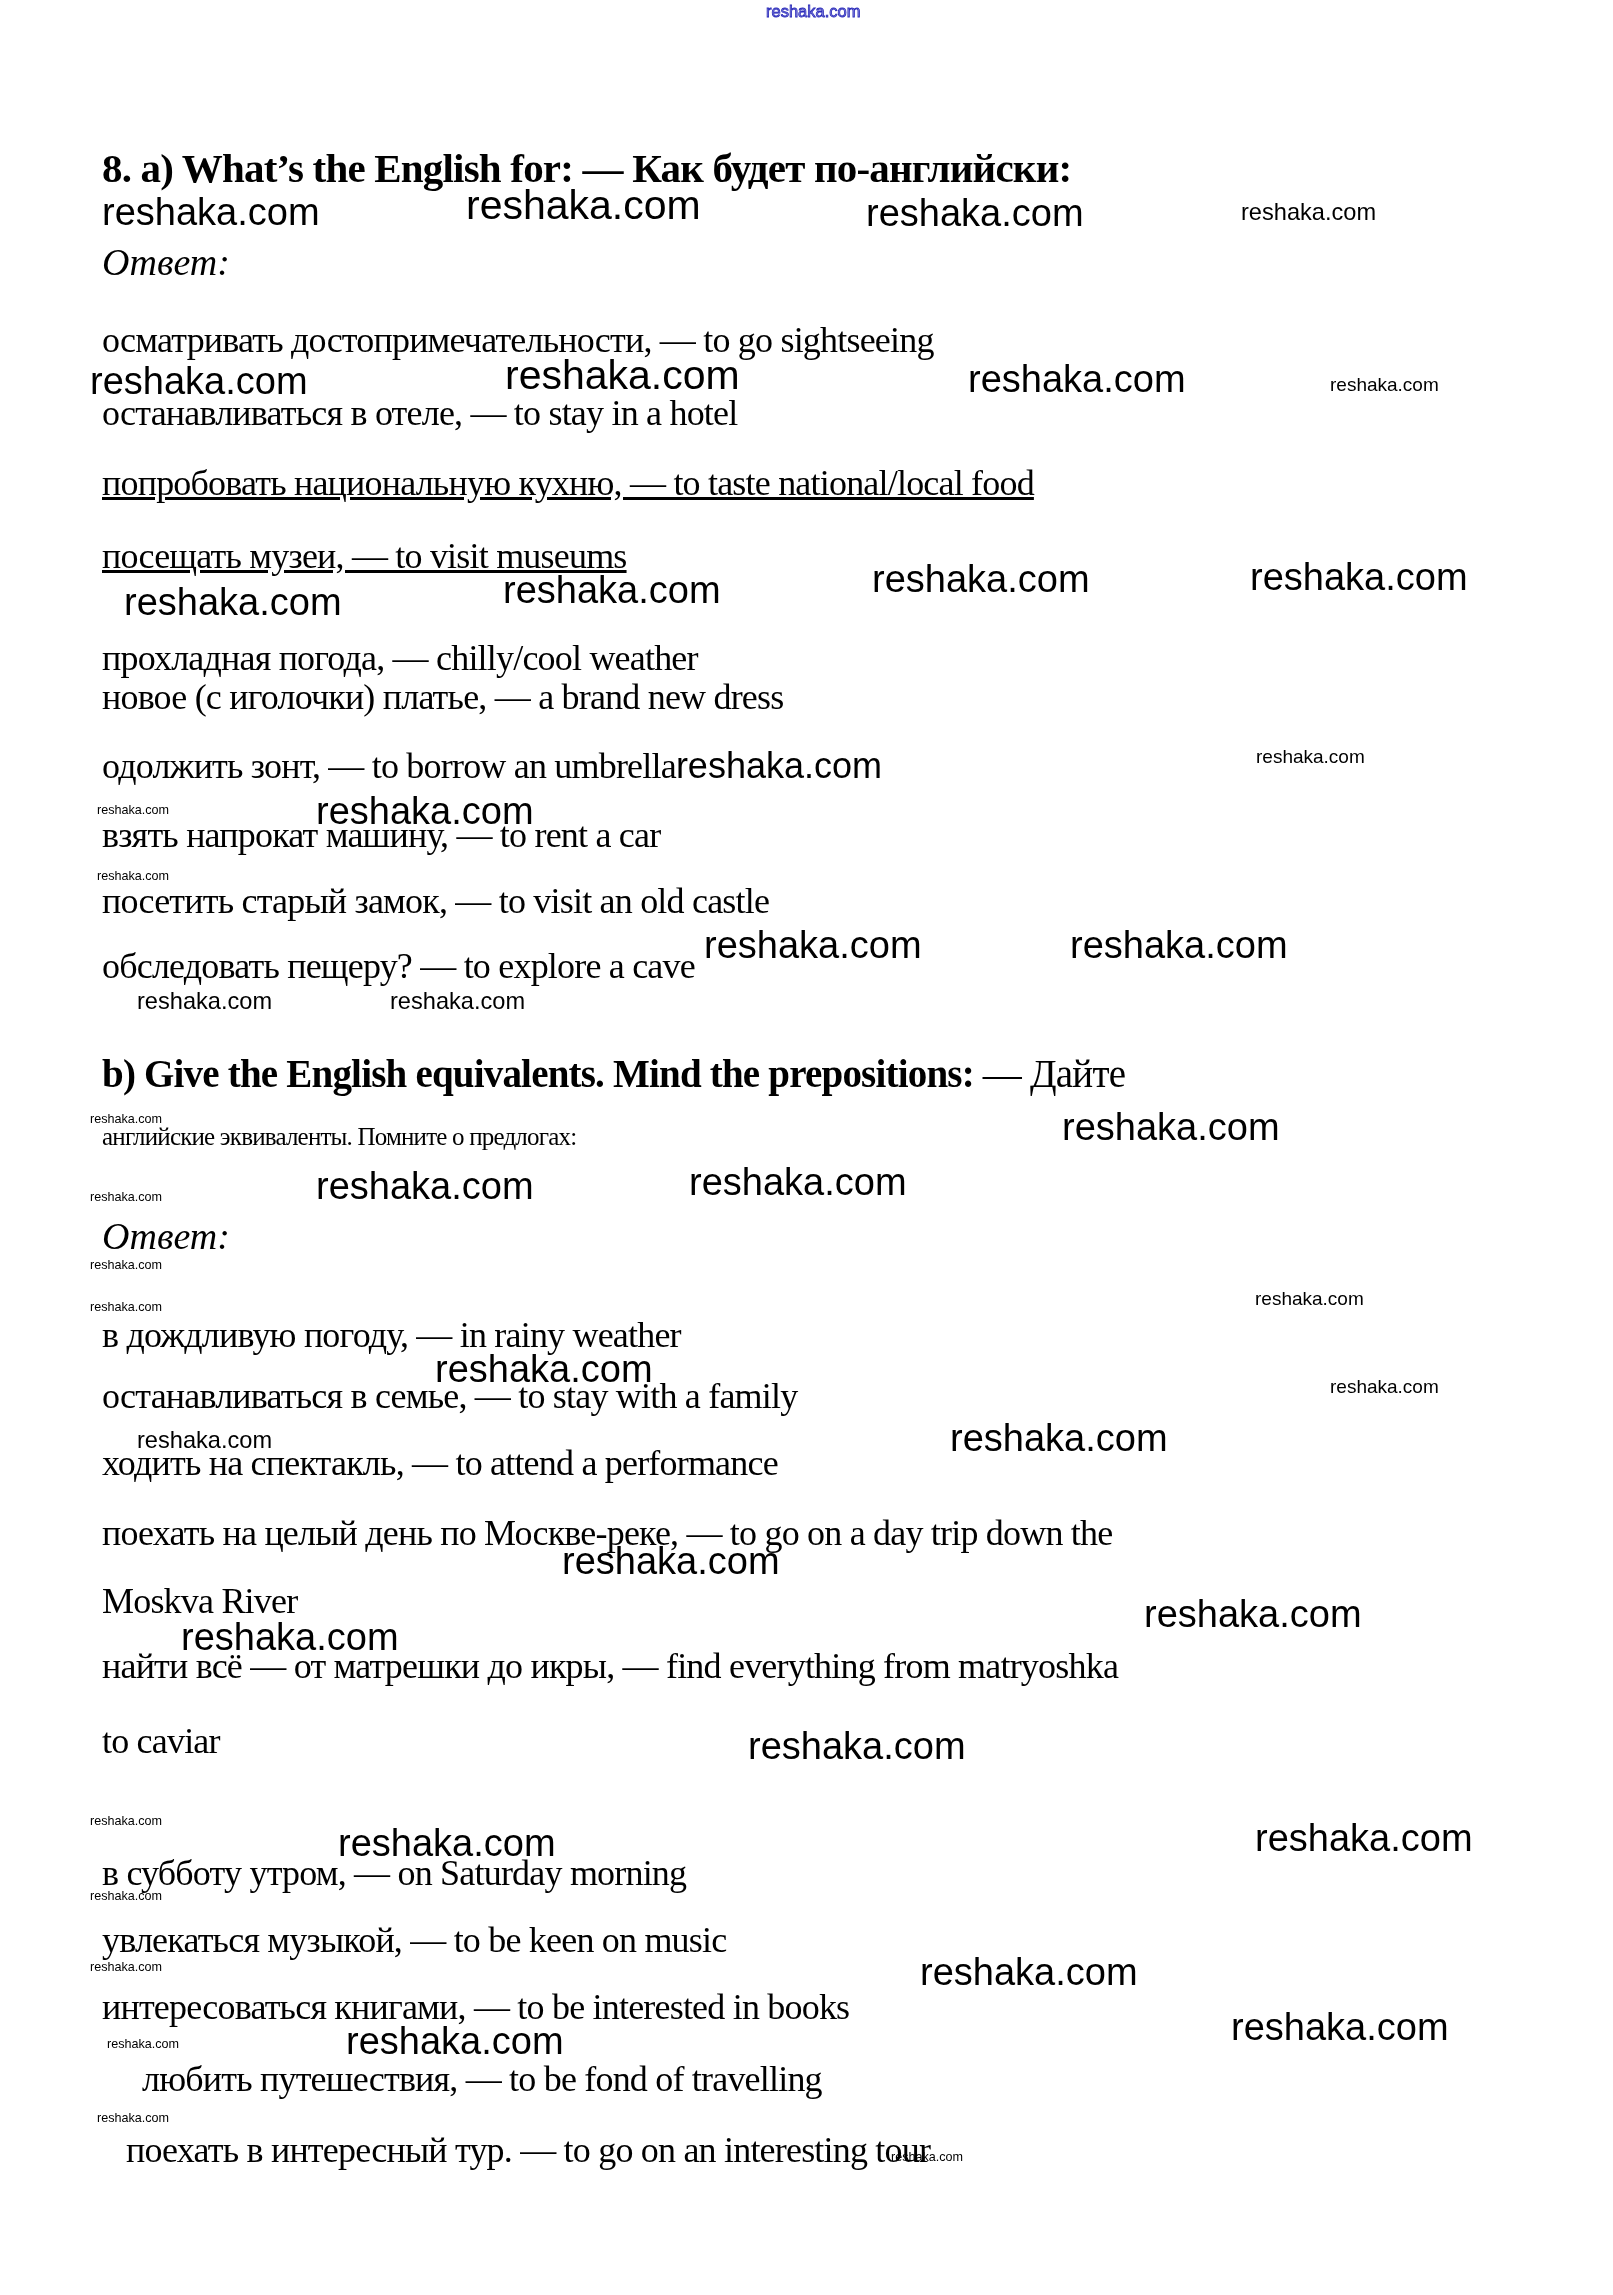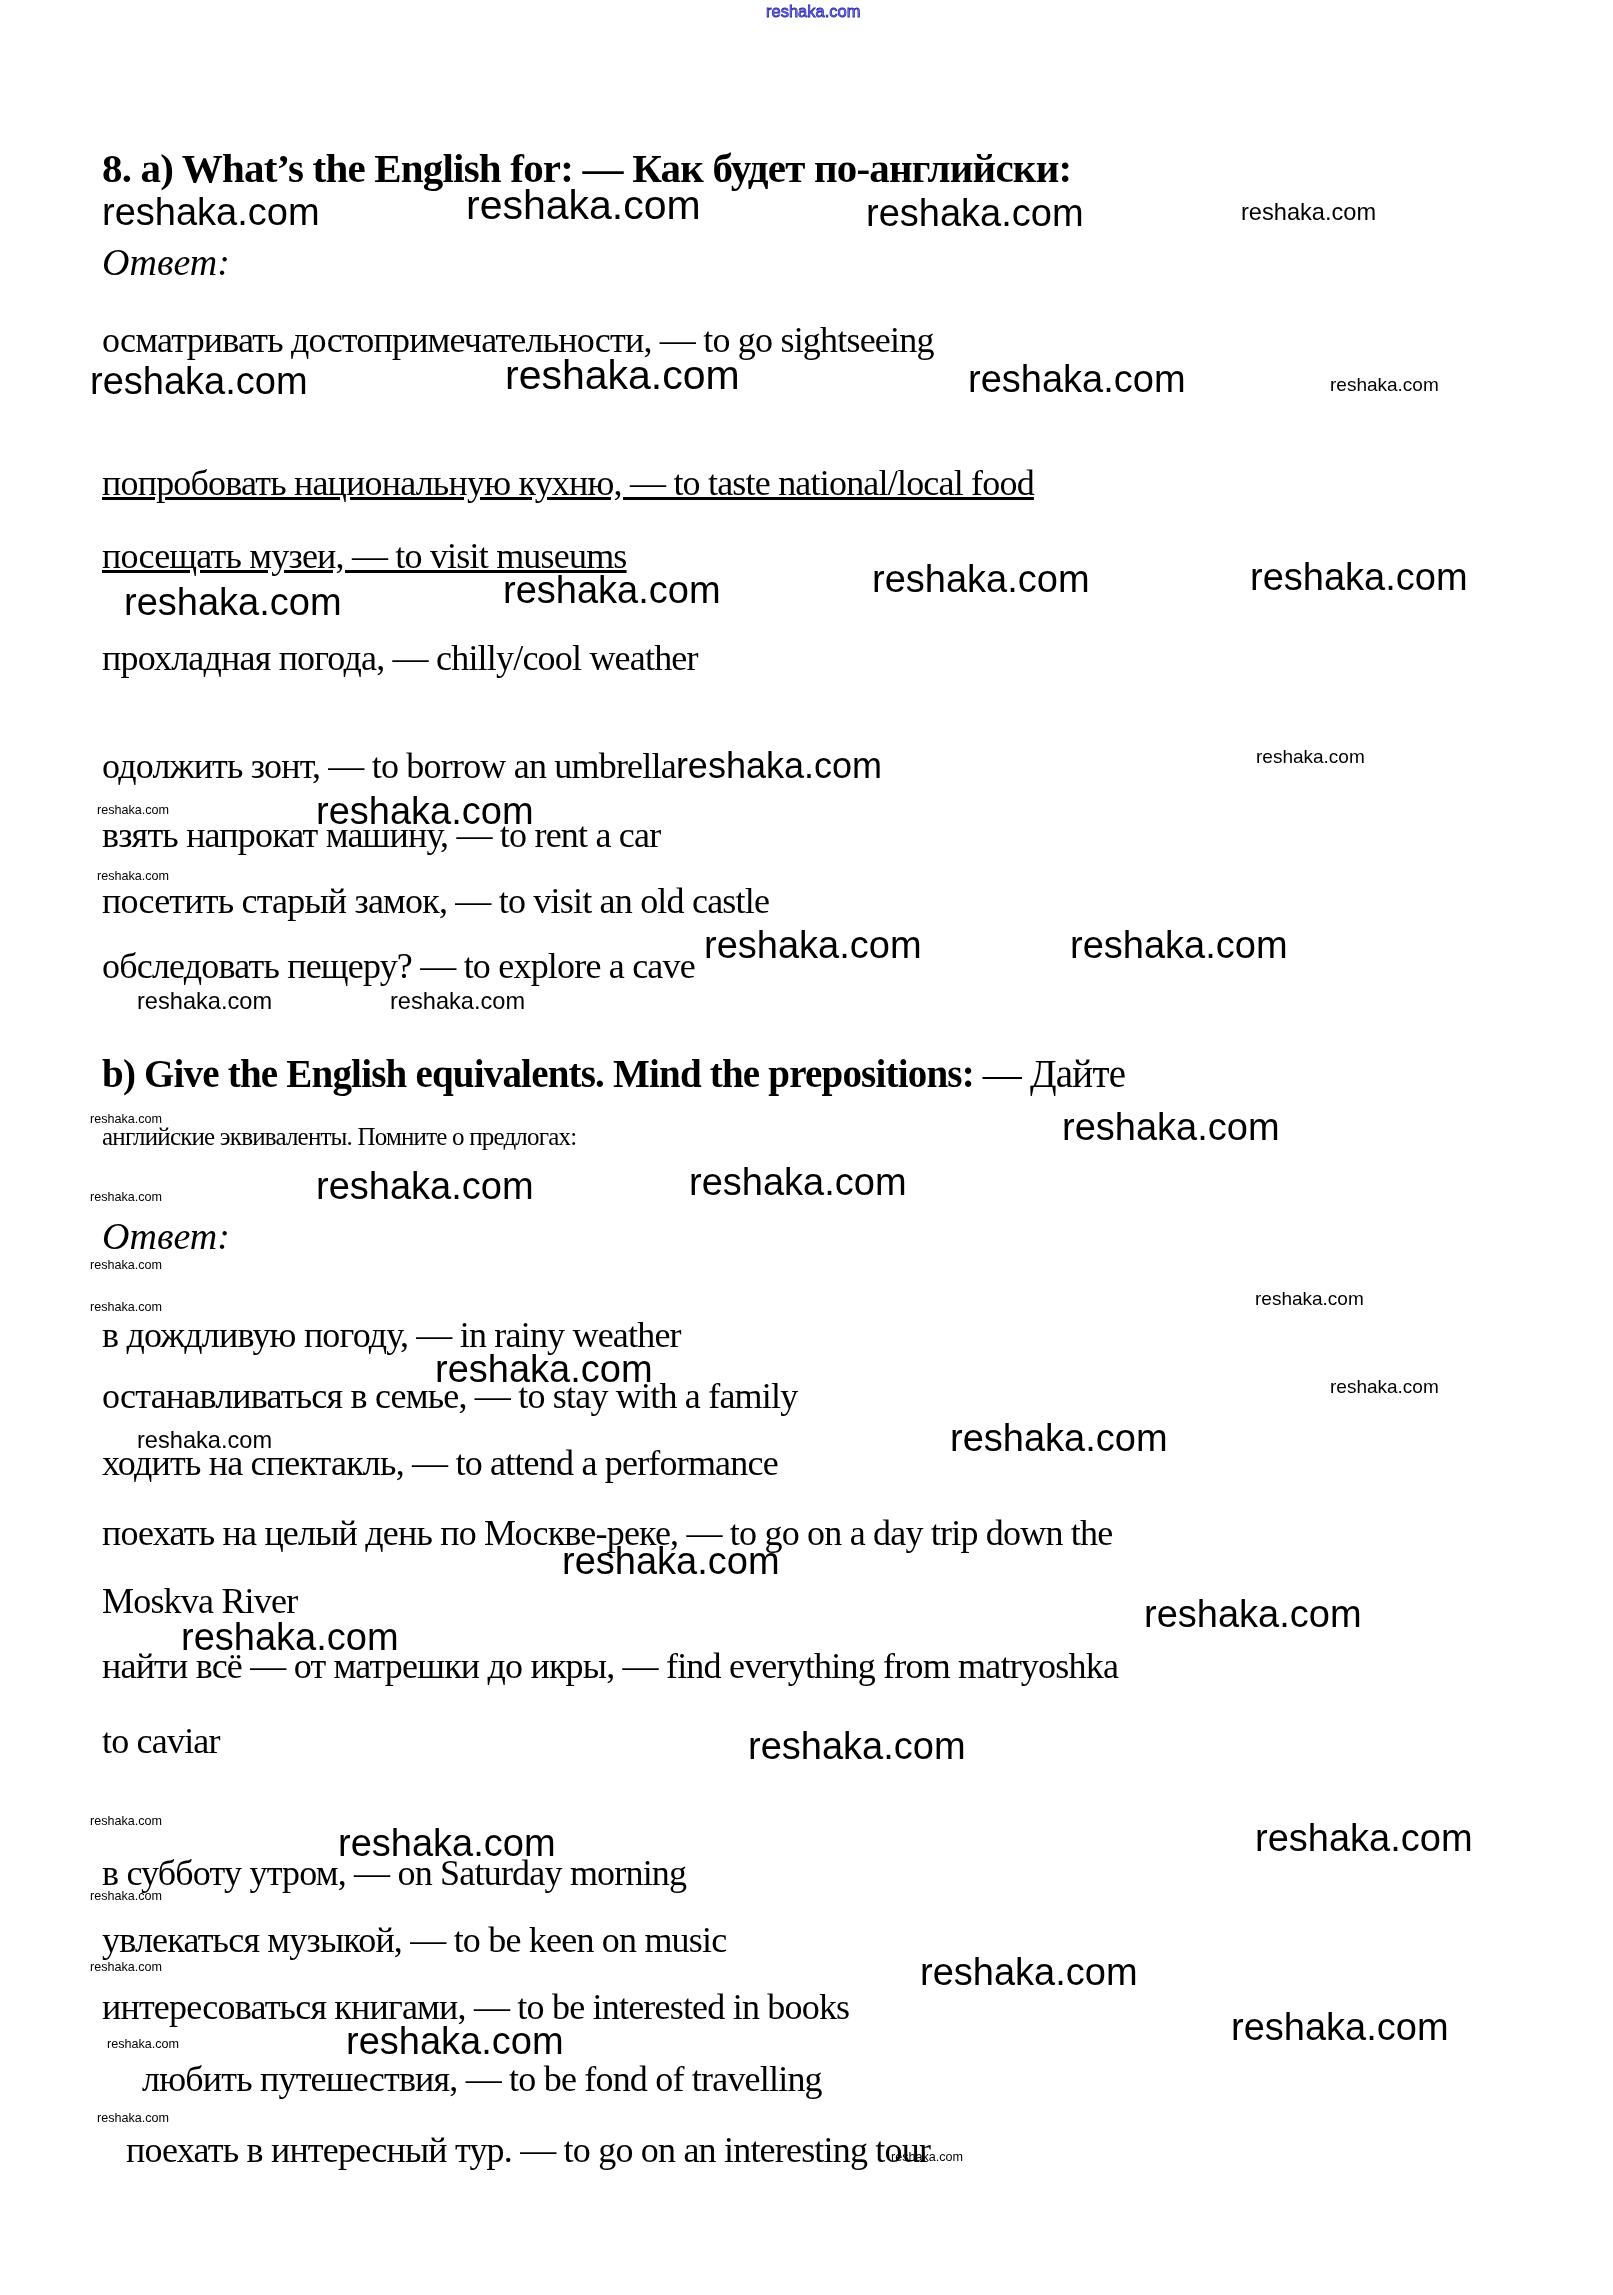--- a/index.html
+++ b/index.html
@@ -82,29 +82,31 @@
 
   <div class="answer-label" style="top:240px;">Ответ:</div>
 
   <div class="line" style="top:320px;">осматривать достопримечательности, — to go sightseeing</div>
 
   <span class="wm wm-l" style="left:90px;  top:360px;">reshaka.com</span>
   <span class="wm wm-xl" style="left:505px;  top:352px;">reshaka.com</span>
   <span class="wm wm-l" style="left:968px; top:358px;">reshaka.com</span>
   <span class="wm wm-s" style="left:1330px; top:374px;">reshaka.com</span>
 
+  <div class="line" style="top:393px;">останавливаться в отеле, — to stay in a hotel</div>
   <div class="line" style="top:463px;text-decoration:underline;">попробовать национальную кухню, — to taste national/local food</div>
   <div class="line" style="top:536px;text-decoration:underline;">посещать музеи, — to visit museums</div>
 
   <span class="wm wm-l" style="left:872px; top:558px;">reshaka.com</span>
   <span class="wm wm-l" style="left:1250px; top:556px;">reshaka.com</span>
   <span class="wm wm-l" style="left:503px;  top:569px;">reshaka.com</span>
   <span class="wm wm-l" style="left:124px;  top:581px;">reshaka.com</span>
 
   <div class="line" style="top:638px;text-align:right;">прохладная погода, — chilly/cool weather</div>
+  <div class="line" style="top:677px;">новое (с иголочки) платье, — a brand new dress</div>
 
   <div class="line" style="top:746px;"><span>одолжить зонт, — to borrow an umbrella</span><span class="wm-inline">reshaka.com</span></div>
   <span class="wm wm-s" style="left:1256px; top:746px;">reshaka.com</span>
 
   <span class="wm wm-l" style="left:316px; top:790px;">reshaka.com</span>
   <span class="wm wm-xs" style="left:97px; top:803px;">reshaka.com</span>
 
   <div class="line" style="top:815px;">взять напрокат машину, — to rent a car</div>
 
   <span class="wm wm-xs" style="left:97px; top:869px;">reshaka.com</span>

